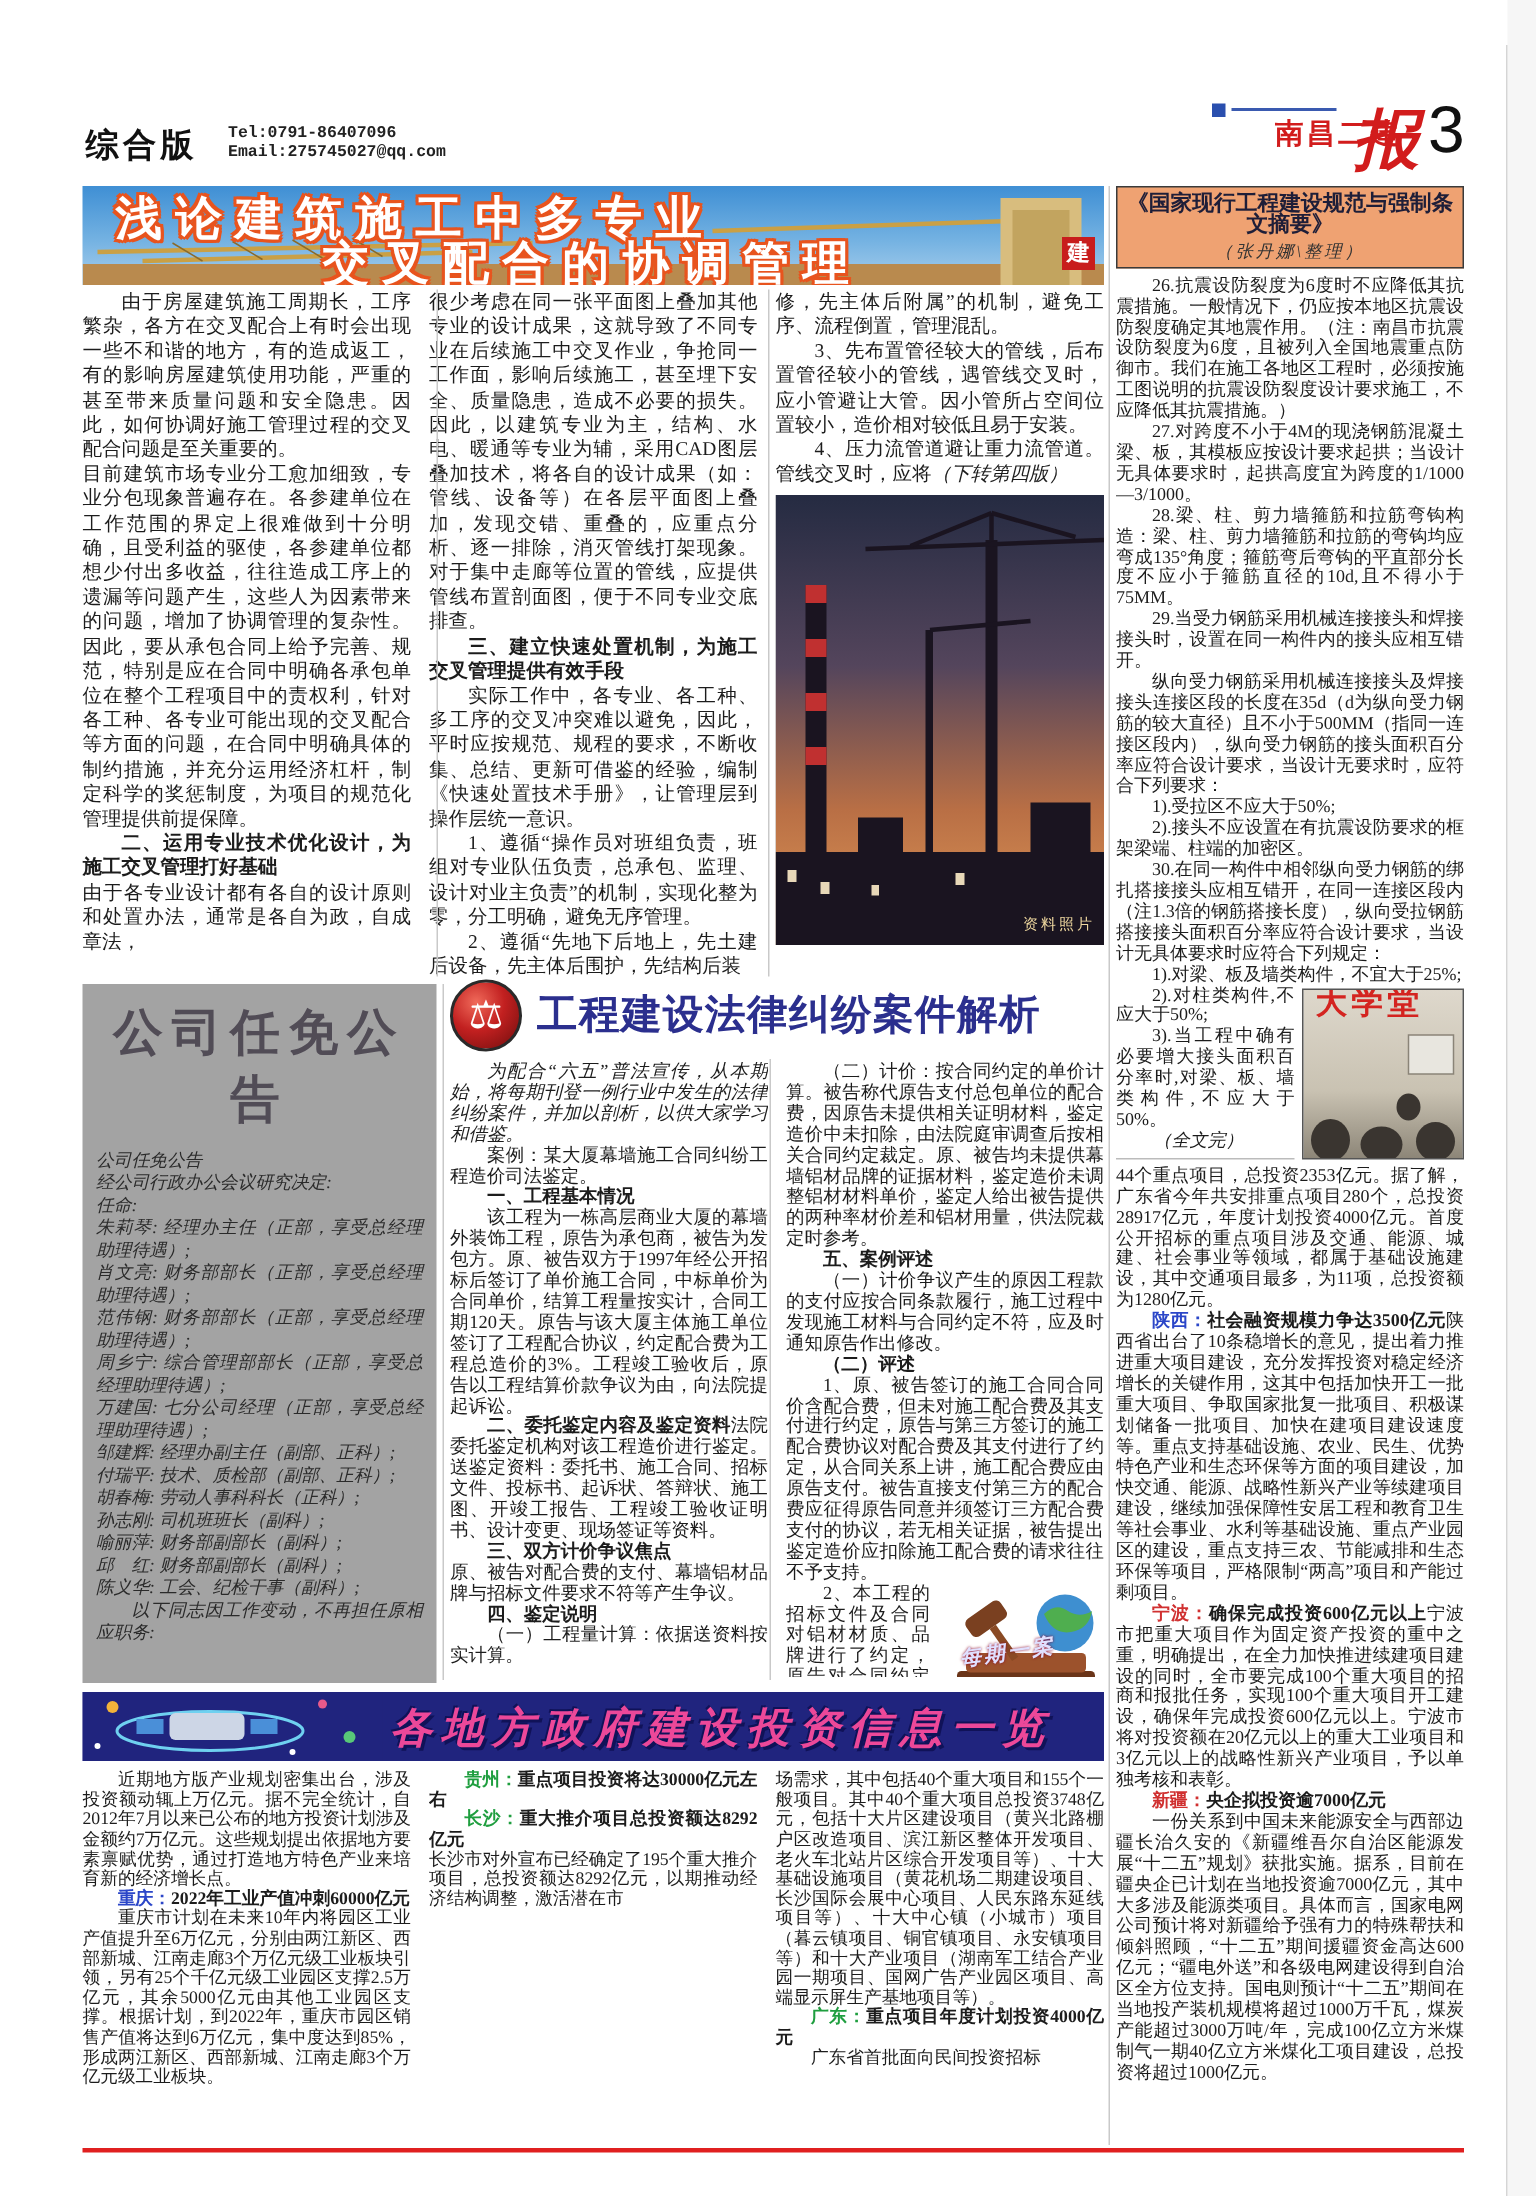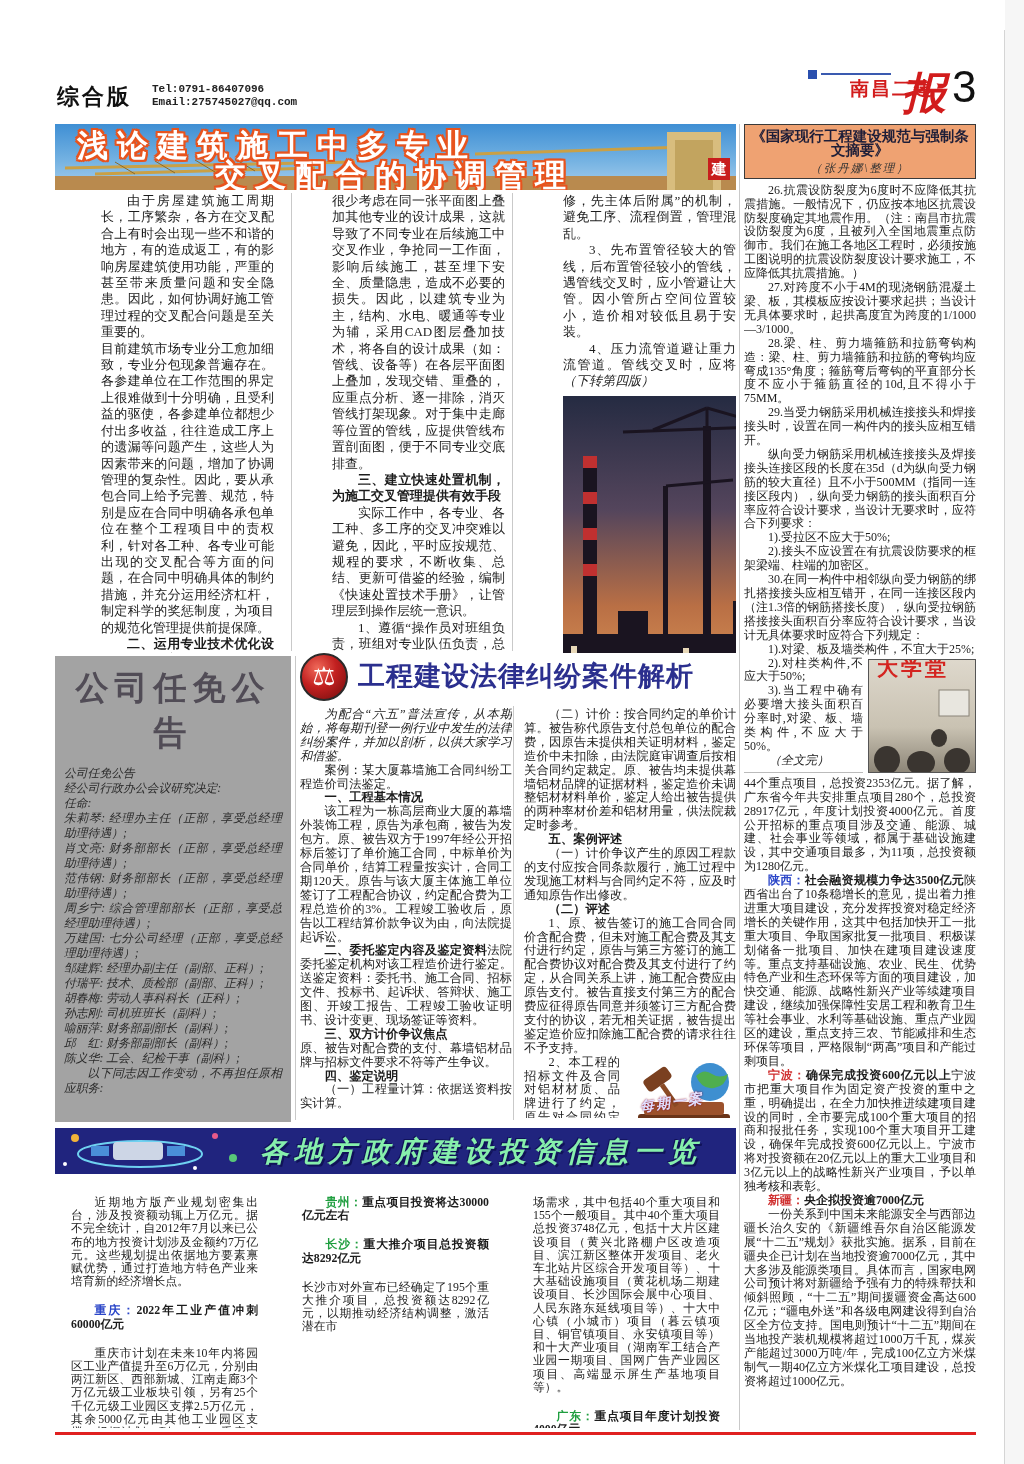--- a/index.html
+++ b/index.html
@@ -30,21 +30,21 @@
   .hl-line{position:absolute;font-weight:900;font-size:31px;letter-spacing:9px;color:#ffffff;white-space:nowrap;
            font-family:"Liberation Sans","DejaVu Sans",sans-serif;
            text-shadow:-2px 0 #e8541e,2px 0 #e8541e,0 -2px #e8541e,0 2px #e8541e,
                        -2px -2px #e8541e,2px 2px #e8541e,-2px 2px #e8541e,2px -2px #e8541e;}
   .hl1{left:22px;top:1px;}
   .hl2{left:160px;top:31px;}
   .hl-badge{position:absolute;right:6px;top:34px;width:22px;height:22px;background:#c81d1d;color:#fff;
             font-size:15px;font-weight:bold;text-align:center;line-height:22px;}
   
   .main-cols{position:absolute;left:55px;top:193px;width:681px;height:460px;display:flex;overflow:hidden;}
-  .mcol{width:219px;margin-right:12px;font-size:13px;line-height:16.4px;text-align:justify;overflow:hidden;margin-left:46px;}
+  .mcol{width:219px;margin-right:12px;font-size:13px;line-height:16.4px;text-align:justify;overflow:hidden;}
   .mcol:last-child{margin-right:0;}
   .mcol p{margin:0;}
   .ind{text-indent:2em;}
   .bh{font-weight:bold;}
   .kai{font-style:italic;}
   .dusk{position:relative;width:219px;height:300px;margin-top:6px;background:#737373;}
   .dusk .cap{position:absolute;right:6px;bottom:5px;font-size:10px;color:#f0d9a0;letter-spacing:2px;}
   
   .right-col{position:absolute;left:744px;top:124px;width:232px;height:1306px;overflow:hidden;
              font-size:12px;line-height:13.9px;text-align:justify;}
@@ -78,27 +78,27 @@
                font-family:"Liberation Sans","DejaVu Sans",sans-serif;}
   .legal-cols{display:flex;margin-top:4px;}
   .lcol{width:212px;margin-right:12px;font-size:12.3px;line-height:13.9px;text-align:justify;overflow:hidden;height:410px;}
   .lcol:last-child{margin-right:0;}
   .lcol p{margin:0;}
   .gavel{float:right;width:112px;height:88px;margin:2px 0 0 4px;position:relative;}
   .stamp{position:absolute;left:16px;top:38px;font-size:14px;font-weight:900;color:#e0e0ff;font-style:italic;
          letter-spacing:2px;transform:rotate(-8deg);text-shadow:0 0 2px #802;}
   
   .inv-banner{position:absolute;left:55px;top:1128px;width:681px;height:46px;background:#20247e;overflow:hidden;}
-  .inv-banner .txt{position:absolute;left:205px;top:5px;font-size:28px;font-weight:900;color:#86efac;
+  .inv-banner .txt{position:absolute;left:205px;top:5px;font-size:28px;font-weight:900;color:#ec4899;
                    font-style:italic;letter-spacing:6px;white-space:nowrap;
                    text-shadow:2px 2px 0 #101258, -1px -1px 0 #101258;}
   .inv-cols{position:absolute;left:55px;top:1180px;width:681px;height:248px;display:flex;overflow:hidden;}
   .icol{width:219px;margin-right:12px;font-size:11.8px;line-height:13.2px;text-align:justify;overflow:hidden;}
   .icol:last-child{margin-right:0;}
-  .icol p{margin:16px;}
+  .icol p{margin:0;}
 </style>
 </head>
 <body>
 
 <div class="page">
 
   <div>
     <div class="edition">综合版</div>
     <div class="contact">
       <div>Tel:0791-86407096</div>

